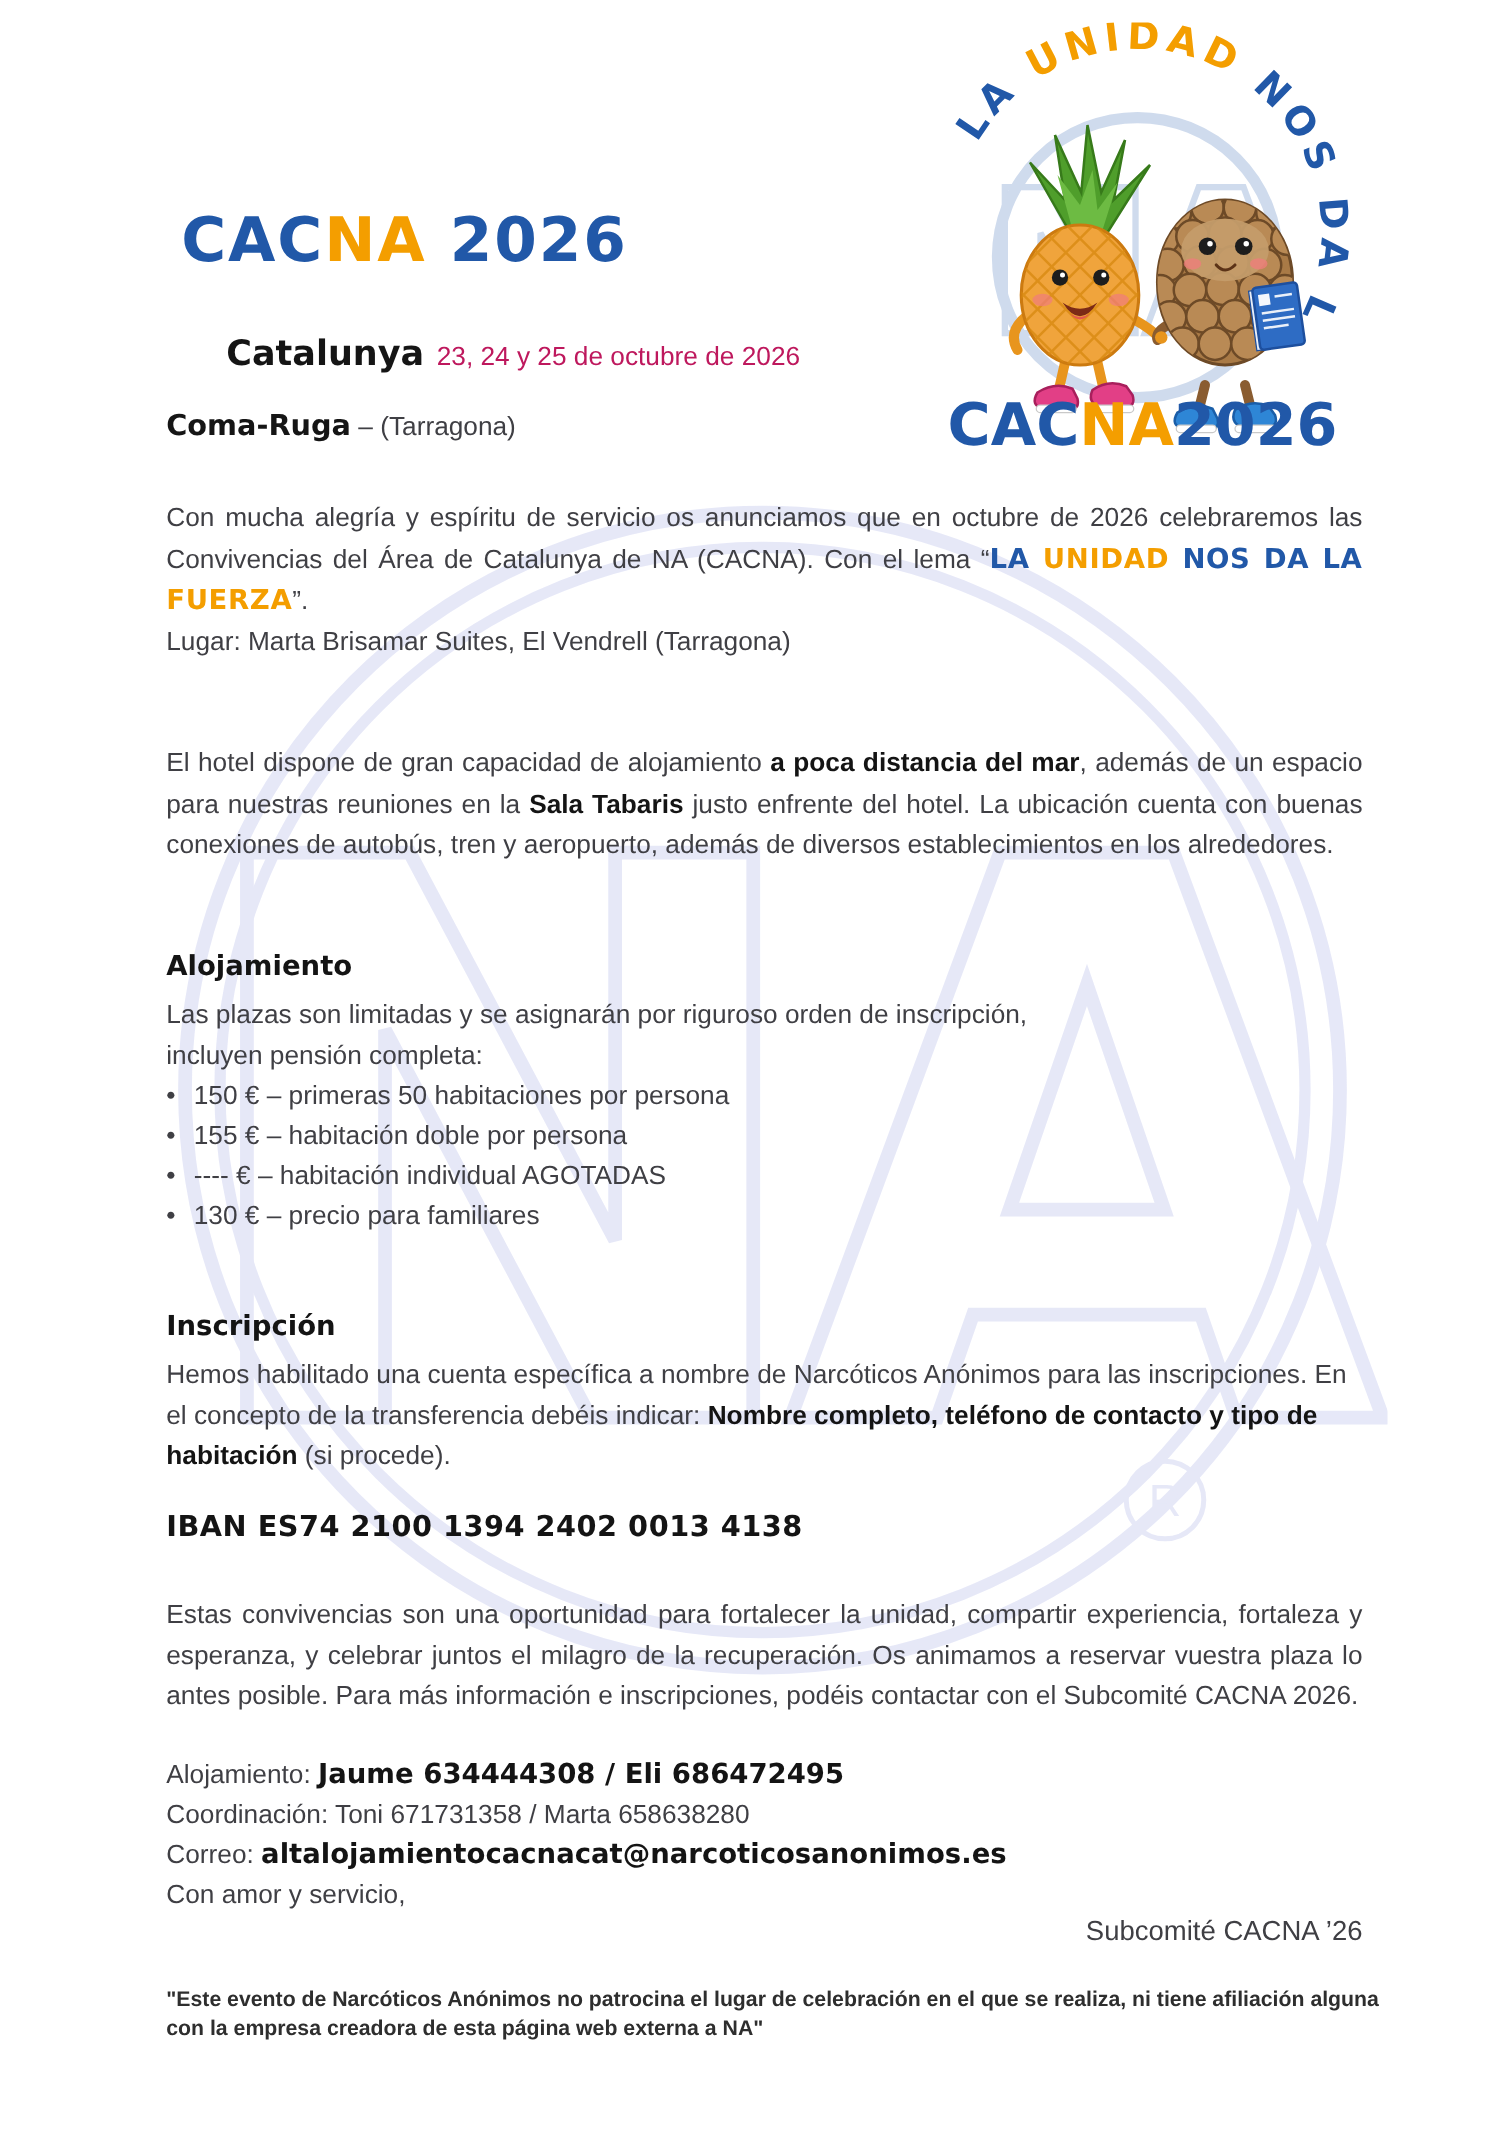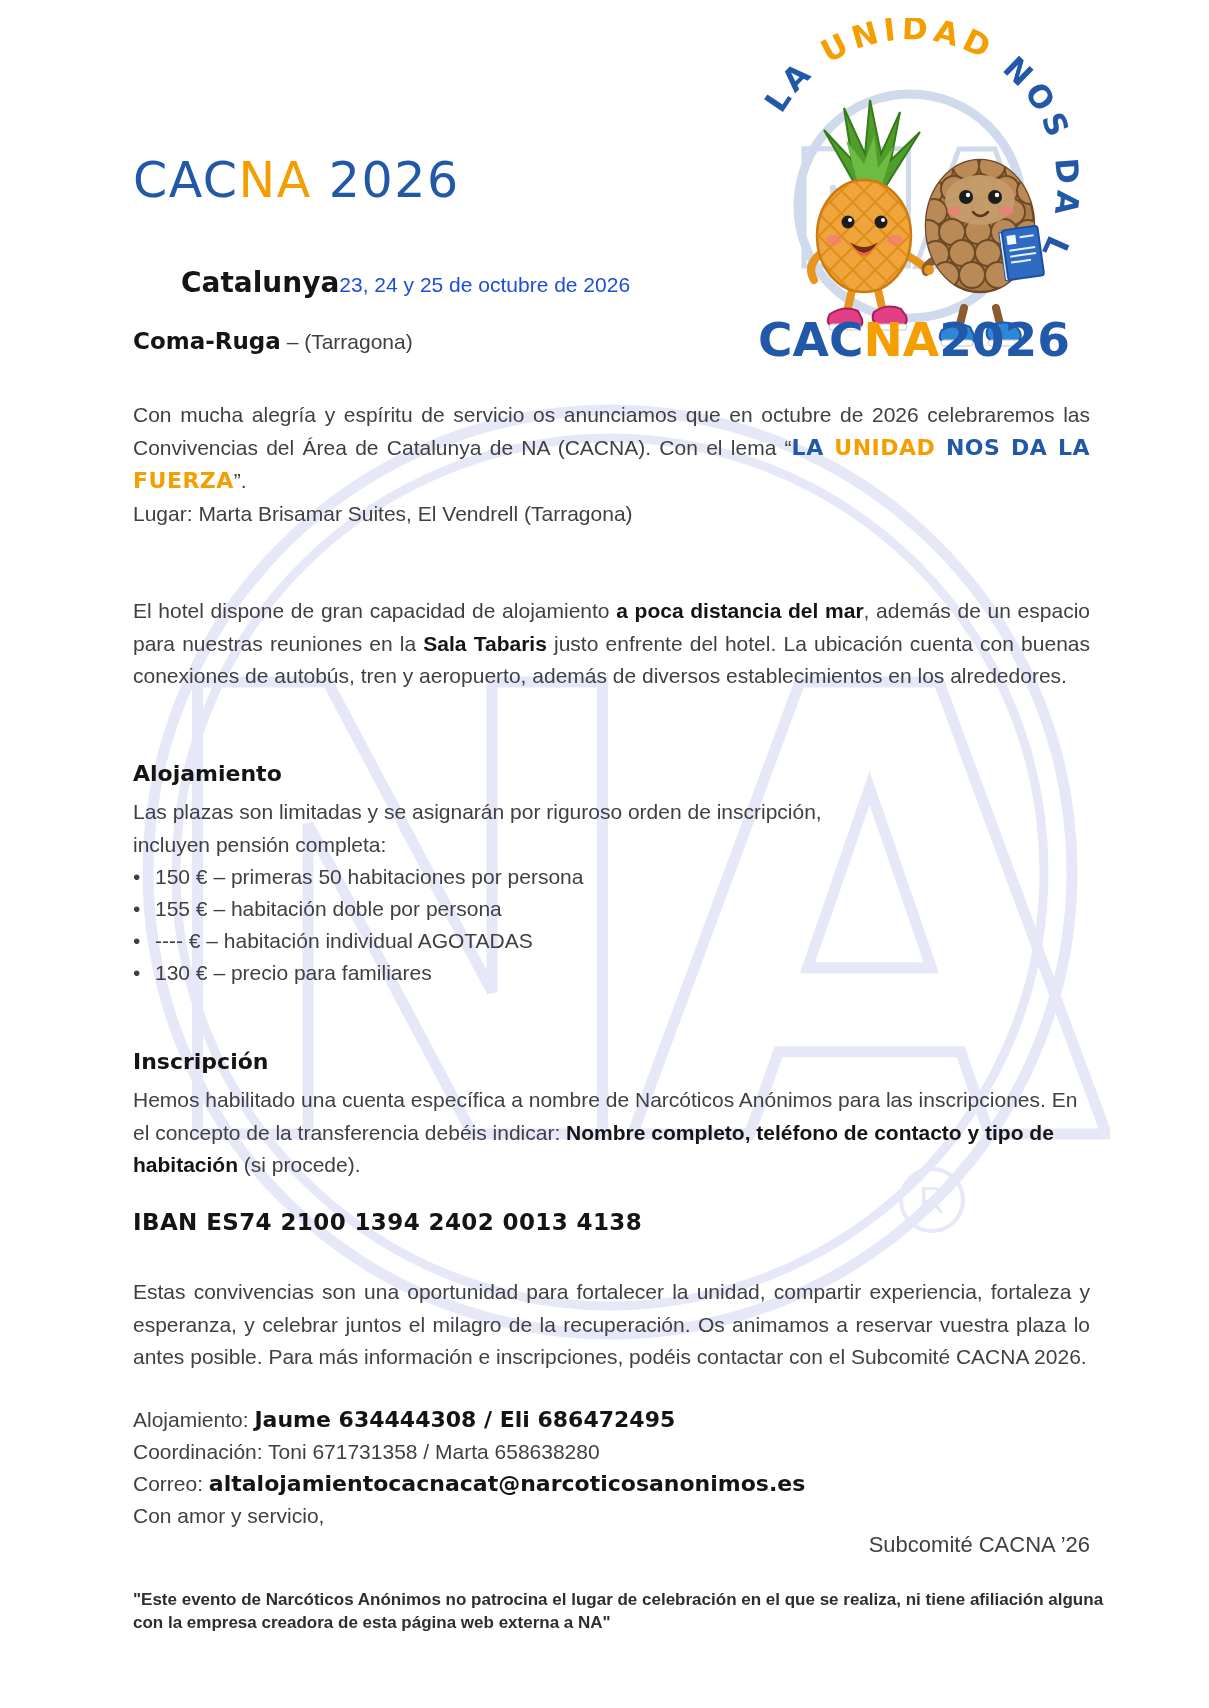--- a/index.html
+++ b/index.html
@@ -6,27 +6,27 @@
   .page{position:relative;width:1209px;height:1708px;background:#ffffff;overflow:hidden;
         font-family:"Liberation Sans", sans-serif;color:#3f3f44;}
   .block{position:absolute;left:133px;width:957px;font-size:21px;line-height:32.5px;}
   .just{text-align:justify;}
   .b{font-weight:bold;color:#141414;}
   .gray{color:#3f3f44;}
   
   .watermark{position:absolute;left:110px;top:372px;width:1000px;height:1000px;opacity:.6;}
   
   .logo{position:absolute;left:728px;top:18px;width:372px;height:345px;}
-  .title{position:absolute;left:133px;top:152px;margin:0;font-size:49px;font-weight:400;
+  .title{position:absolute;left:133px;top:152px;margin:12px;font-size:49px;font-weight:700;
          letter-spacing:1.5px;font-family:"DejaVu Sans", sans-serif;}
   .blue{color:#2158a8;fill:#2158a8;}
   .orange{color:#f49e00;fill:#f49e00;}
   .subtitle{position:absolute;left:133px;top:266px;font-size:21px;}
   .subtitle .place{font-size:28px;font-weight:bold;color:#151515;font-family:"DejaVu Sans", sans-serif;margin-left:48px;}
-  .subtitle .dates{color:#1d4ed8;}
+  .subtitle .dates{margin-left:10px;color:#be185d;}
   .comaruga{position:absolute;left:133px;top:328px;font-size:21px;}
   .comaruga .place{font-size:23px;font-weight:bold;color:#151515;font-family:"DejaVu Sans", sans-serif;}
   .intro{top:398px;line-height:33px;}
   .intro p{margin:0;}
   .lema{font-weight:800;letter-spacing:.5px;font-size:22px;font-family:"DejaVu Sans", sans-serif;}
   .hotel{top:595px;}
   .aloja{top:758px;}
   h2.sec{margin:0 0 6px 0;font-size:22px;font-weight:bold;color:#141414;
          font-family:"DejaVu Sans", sans-serif;line-height:32px;}
   .bullet-row{display:flex;line-height:32px;}

